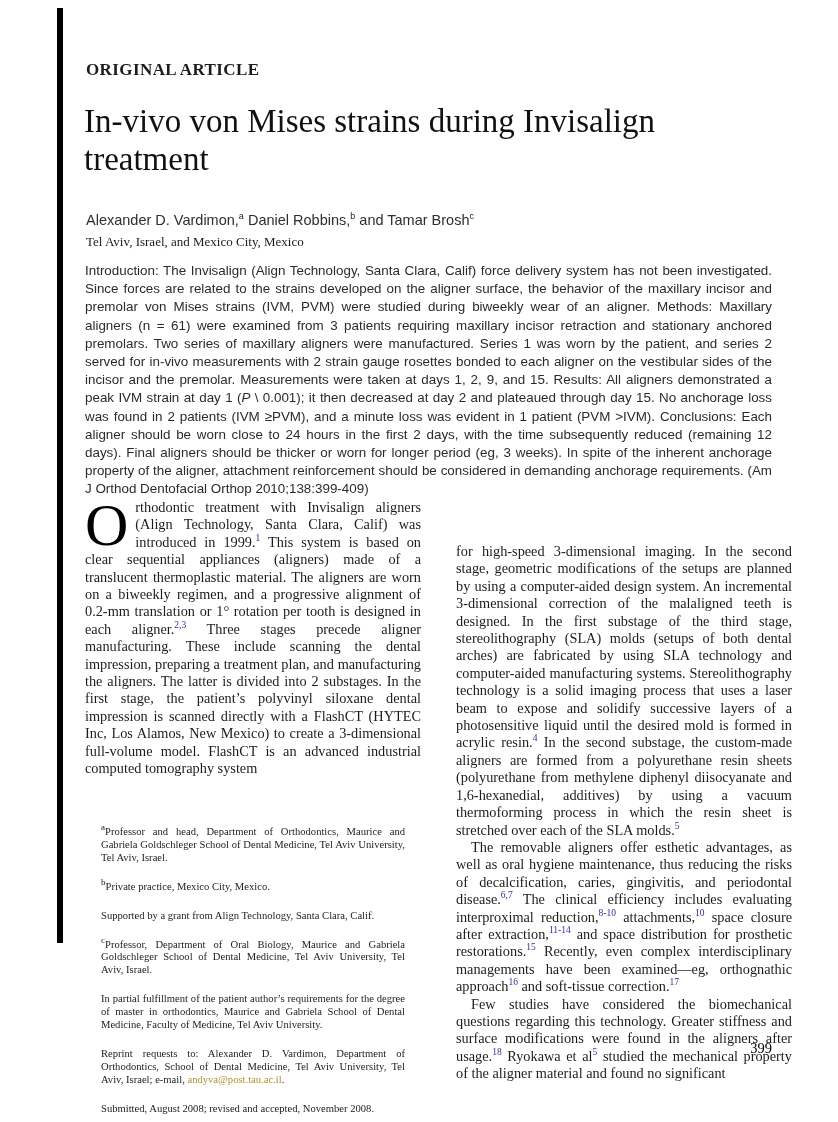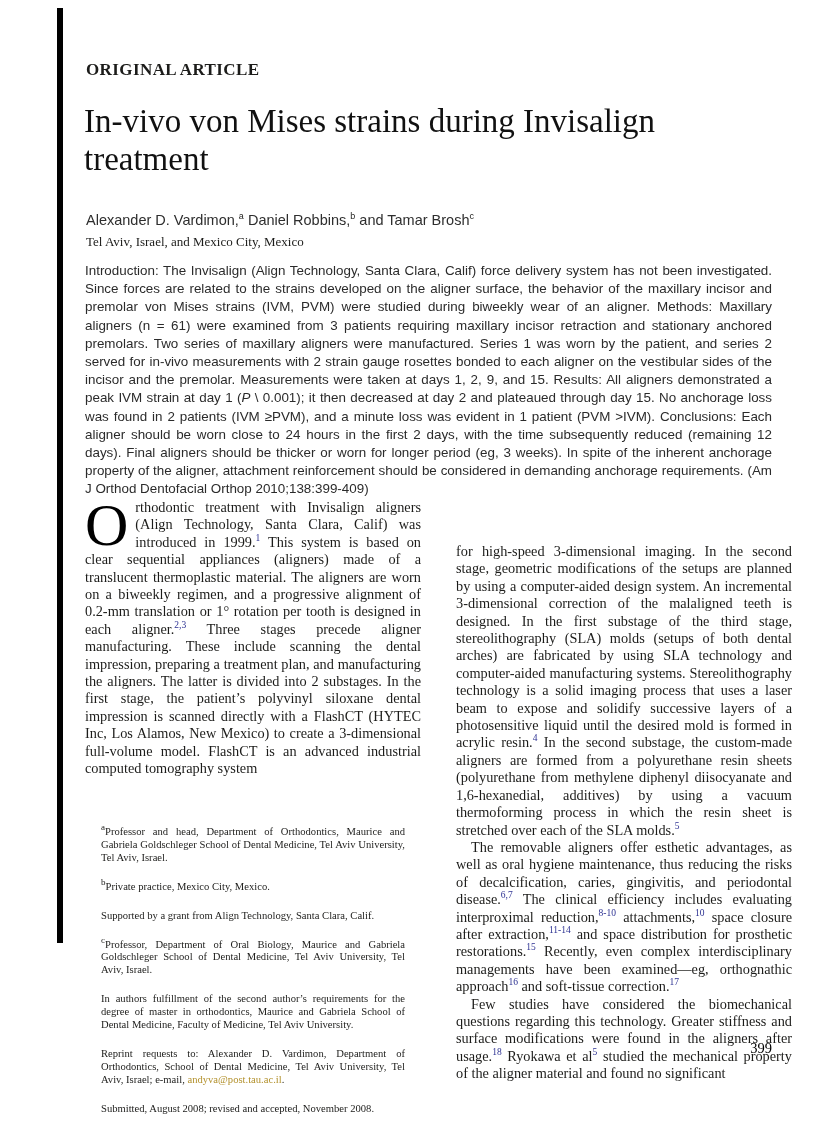--- a/index.html
+++ b/index.html
@@ -62,20 +62,20 @@
   <p>for high-speed 3-dimensional imaging. In the second stage, geometric modifications of the setups are planned by using a computer-aided design system. An incremental 3-dimensional correction of the malaligned teeth is designed. In the first substage of the third stage, stereolithography (SLA) molds (setups of both dental arches) are fabricated by using SLA technology and computer-aided manufacturing systems. Stereolithography technology is a solid imaging process that uses a laser beam to expose and solidify successive layers of a photosensitive liquid until the desired mold is formed in acrylic resin.<sup class="ref">4</sup> In the second substage, the custom-made aligners are formed from a polyurethane resin sheets (polyurethane from methylene diphenyl diisocyanate and 1,6-hexanedial, additives) by using a vacuum thermoforming process in which the resin sheet is stretched over each of the SLA molds.<sup class="ref">5</sup></p>
   <p class="indent">The removable aligners offer esthetic advantages, as well as oral hygiene maintenance, thus reducing the risks of decalcification, caries, gingivitis, and periodontal disease.<sup class="ref">6,7</sup> The clinical efficiency includes evaluating interproximal reduction,<sup class="ref">8-10</sup> attachments,<sup class="ref">10</sup> space closure after extraction,<sup class="ref">11-14</sup> and space distribution for prosthetic restorations.<sup class="ref">15</sup> Recently, even complex interdisciplinary managements have been examined—eg, orthognathic approach<sup class="ref">16</sup> and soft-tissue correction.<sup class="ref">17</sup></p>
   <p class="indent">Few studies have considered the biomechanical questions regarding this technology. Greater stiffness and surface modifications were found in the aligners after usage.<sup class="ref">18</sup> Ryokawa et al<sup class="ref">5</sup> studied the mechanical property of the aligner material and found no significant</p>
 </div>
 
 <div class="footnotes" id="footnotes">
     <p><sup class="fnmark">a</sup>Professor and head, Department of Orthodontics, Maurice and Gabriela Goldschleger School of Dental Medicine, Tel Aviv University, Tel Aviv, Israel.</p>
     <p><sup class="fnmark">b</sup>Private practice, Mexico City, Mexico.</p>
     <p>Supported by a grant from Align Technology, Santa Clara, Calif.</p>
     <p><sup class="fnmark">c</sup>Professor, Department of Oral Biology, Maurice and Gabriela Goldschleger School of Dental Medicine, Tel Aviv University, Tel Aviv, Israel.</p>
-    <p>In authors fulfillment of the second author’s requirements for the degree of master in orthodontics, Maurice and Gabriela School of Dental Medicine, Faculty of Medicine, Tel Aviv University.</p>
+    <p>In partial fulfillment of the patient author’s requirements for the degree of master in orthodontics, Maurice and Gabriela School of Dental Medicine, Faculty of Medicine, Tel Aviv University.</p>
     <p>Reprint requests to: Alexander D. Vardimon, Department of Orthodontics, School of Dental Medicine, Tel Aviv University, Tel Aviv, Israel; e-mail, <span class="email">andyva@post.tau.ac.il</span>.</p>
     <p>Submitted, August 2008; revised and accepted, November 2008.</p>
     <p>0889-5406/$36.00</p>
     <p>Copyright © 2010 by the American Association of Orthodontists.</p>
   </div>
 
 <div class="pagenum">399</div>
 
 </body></html>

